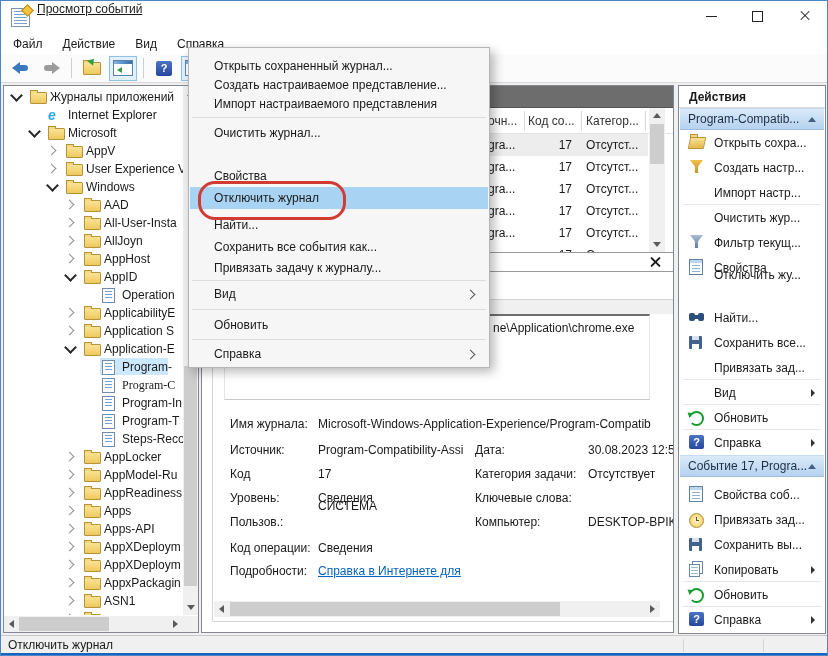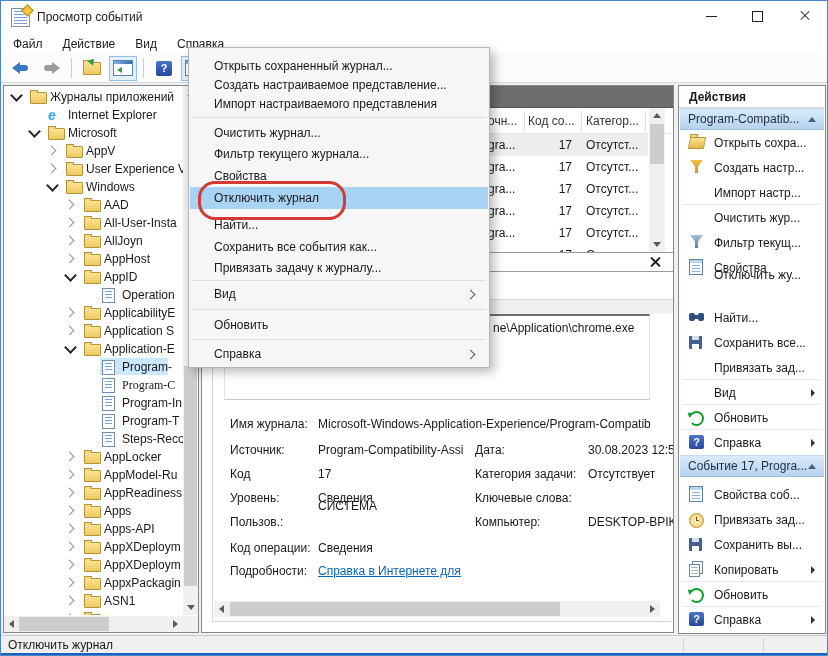--- a/index.html
+++ b/index.html
@@ -6,21 +6,21 @@
   #stage{position:relative;width:828px;height:656px;background:#fff;overflow:hidden;
          font-family:"Liberation Sans",sans-serif;font-size:12px;color:#1a1a1a;
          border:1px solid #4d86c8;box-sizing:border-box;}
   
   #titlebar{position:absolute;left:0;top:0;width:100%;height:32px;background:#fff;}
   #app-icon{position:absolute;left:10px;top:7px;width:17px;height:17px;background:#fff;border:1px solid #7d93ad;}
   #app-icon::before{content:"";position:absolute;left:2px;top:2px;right:2px;bottom:2px;
       background:repeating-linear-gradient(180deg,#7ba0cc 0 1px,transparent 1px 3px);}
   #app-icon::after{content:"";position:absolute;right:-3px;top:-3px;width:7px;height:7px;
       background:#f4c53c;border:1px solid #b9881e;transform:rotate(45deg);}
-  #title-text{position:absolute;left:36px;top:9px;}
+  #title-text{position:absolute;left:36px;top:1px;text-decoration:underline;}
   .win-btn{position:absolute;top:0;height:30px;width:46px;display:flex;align-items:center;justify-content:center;}
   #btn-min{left:687px}#btn-max{left:733px}#btn-close{left:781px}
   .glyph-min{width:11px;height:1px;background:#222;}
   .glyph-max{width:9px;height:9px;border:1px solid #222;}
   .glyph-close{position:relative;width:12px;height:12px;}
   .glyph-close::before,.glyph-close::after{content:"";position:absolute;left:0;top:5px;width:12px;height:1px;background:#222;}
   .glyph-close::before{transform:rotate(45deg);} .glyph-close::after{transform:rotate(-45deg);}
   
   #menubar{position:absolute;left:0;top:32px;width:100%;height:21px;display:flex;align-items:center;padding-left:2px;background:#fff;}
   .mb-item{padding:0 10px;height:100%;display:flex;align-items:center;}
@@ -553,23 +553,20 @@
       <div class="cm-item" style="top: 27px;">
         <div class="cm-label">Создать настраиваемое представление...</div>
       </div>
       <div class="cm-item" style="top: 46px;">
         <div class="cm-label">Импорт настраиваемого представления</div>
       </div>
       <div class="cm-sep" style="top: 69px;"></div>
       <div class="cm-item" style="top: 75px;">
         <div class="cm-label">Очистить журнал...</div>
       </div>
-      <div class="cm-item" style="top: 96px;">
-        <div class="cm-label">Фильтр текущего журнала...</div>
-      </div>
       <div class="cm-item" style="top: 118px;">
         <div class="cm-label">Свойства</div>
       </div>
       <div class="cm-item cm-hl" style="top: 139px; height: 22px;">
         <div class="cm-label">Отключить журнал</div>
       </div>
       <div class="cm-item" style="top: 167px;">
         <div class="cm-label">Найти...</div>
       </div>
       <div class="cm-item" style="top: 189px;">

